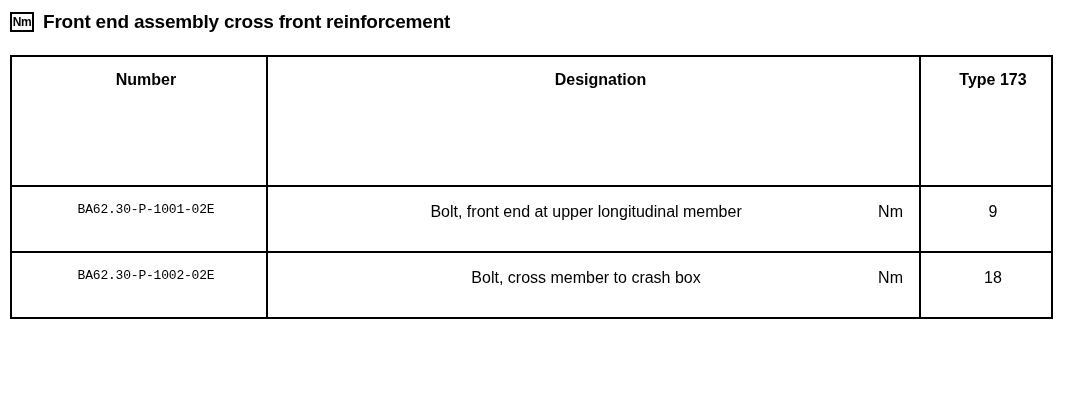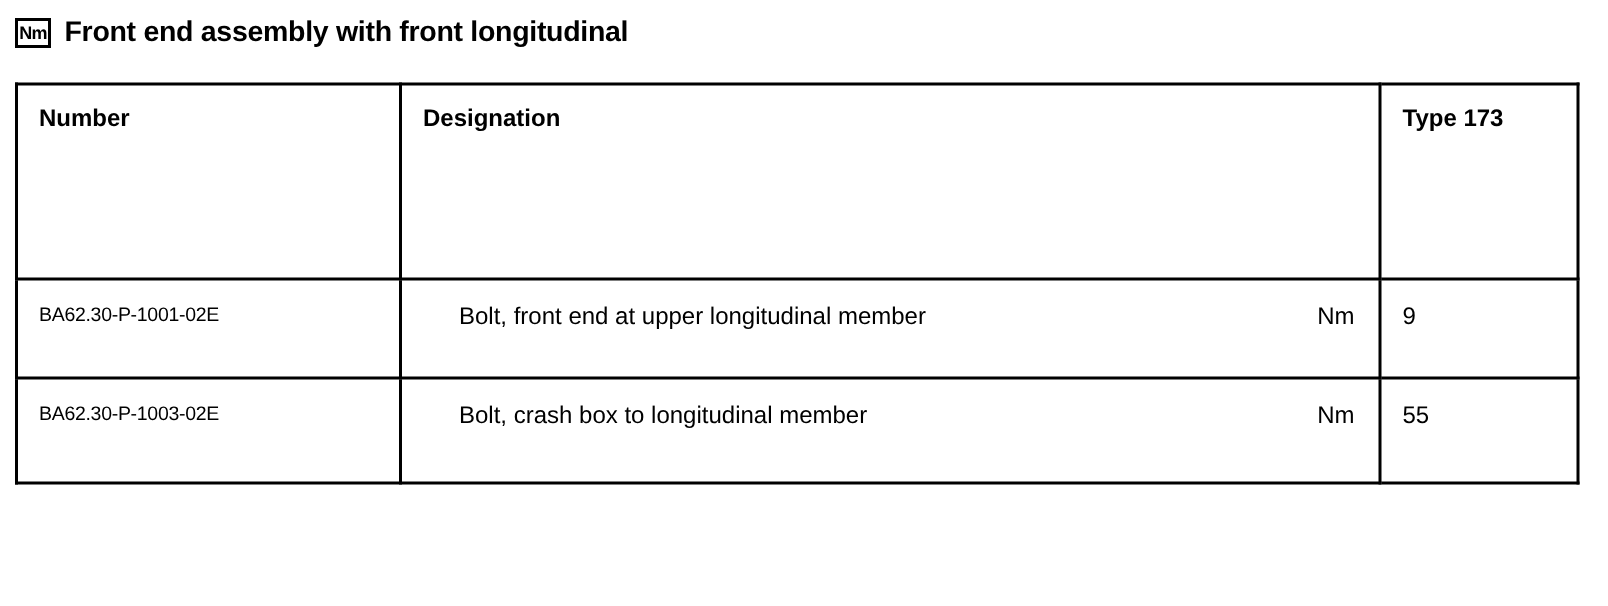--- a/index.html
+++ b/index.html
@@ -77,43 +77,45 @@
     padding: 14px 0 0 14px;
   }
 
   
   .body-row td { height: 64px; }
   .cell-inner {
     padding: 16px 0 0 14px;
     font-size: 16px;
     line-height: 1.1;
     white-space: nowrap;
+    text-align: center;
   }
   .cell-number .cell-inner {
     font-size: 13px;
     padding-top: 16px;
     letter-spacing: -0.2px;
+    font-family: Liberation Mono, monospace;
   }
   .cell-desig .cell-inner {
     display: flex;
     align-items: baseline;
     padding-right: 16px;
   }
   .desig-text { flex: 1 1 auto; margin-left: 24px; }
   .desig-unit { flex: 0 0 auto; padding-left: 12px; }
 
   
   .body-row.last td { height: 68px; }
 </style>
 </head>
 <body>
 
 <div class="title-row">
   <span class="nm-badge">Nm</span>
-  <span class="title-text">Front end assembly with front longitudinal</span>
+  <span class="title-text">Front end assembly cross front reinforcement</span>
 </div>
 
 <table class="torque-table">
   <colgroup>
     <col class="col-number">
     <col class="col-desig">
     <col class="col-type">
   </colgroup>
   <tbody>
     <tr>
@@ -136,29 +138,29 @@
         <div class="cell-inner">
           <span class="desig-text">Bolt, front end at upper longitudinal member</span>
           <span class="desig-unit">Nm</span>
         </div>
       </td>
       <td class="cell-type">
         <div class="cell-inner">9</div>
       </td>
     </tr>
 
-
-    <tr class="body-row last">
+    <tr class="body-row">
       <td class="cell-number">
-        <div class="cell-inner">BA62.30-P-1003-02E</div>
+        <div class="cell-inner">BA62.30-P-1002-02E</div>
       </td>
       <td class="cell-desig">
         <div class="cell-inner">
-          <span class="desig-text">Bolt, crash box to longitudinal member</span>
+          <span class="desig-text">Bolt, cross member to crash box</span>
           <span class="desig-unit">Nm</span>
         </div>
       </td>
       <td class="cell-type">
-        <div class="cell-inner">55</div>
+        <div class="cell-inner">18</div>
       </td>
     </tr>
+
   </tbody>
 </table>
 
 </body></html>

